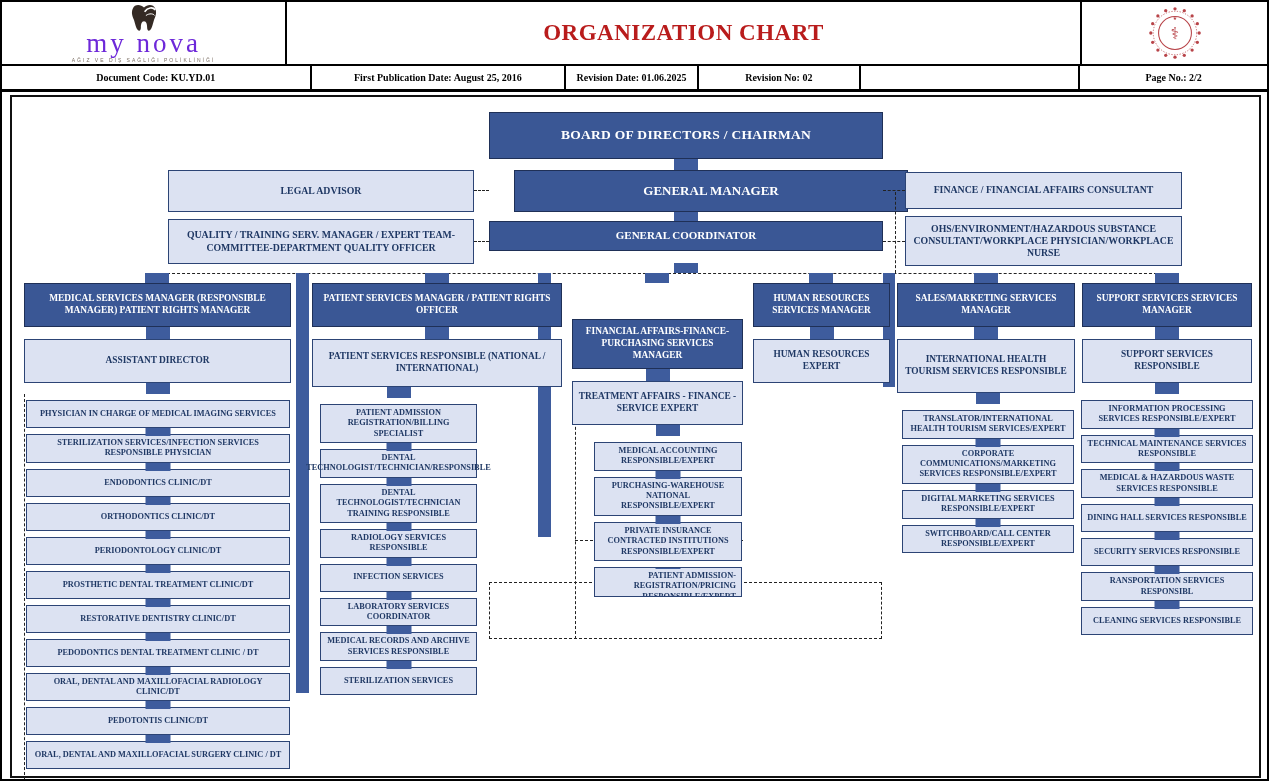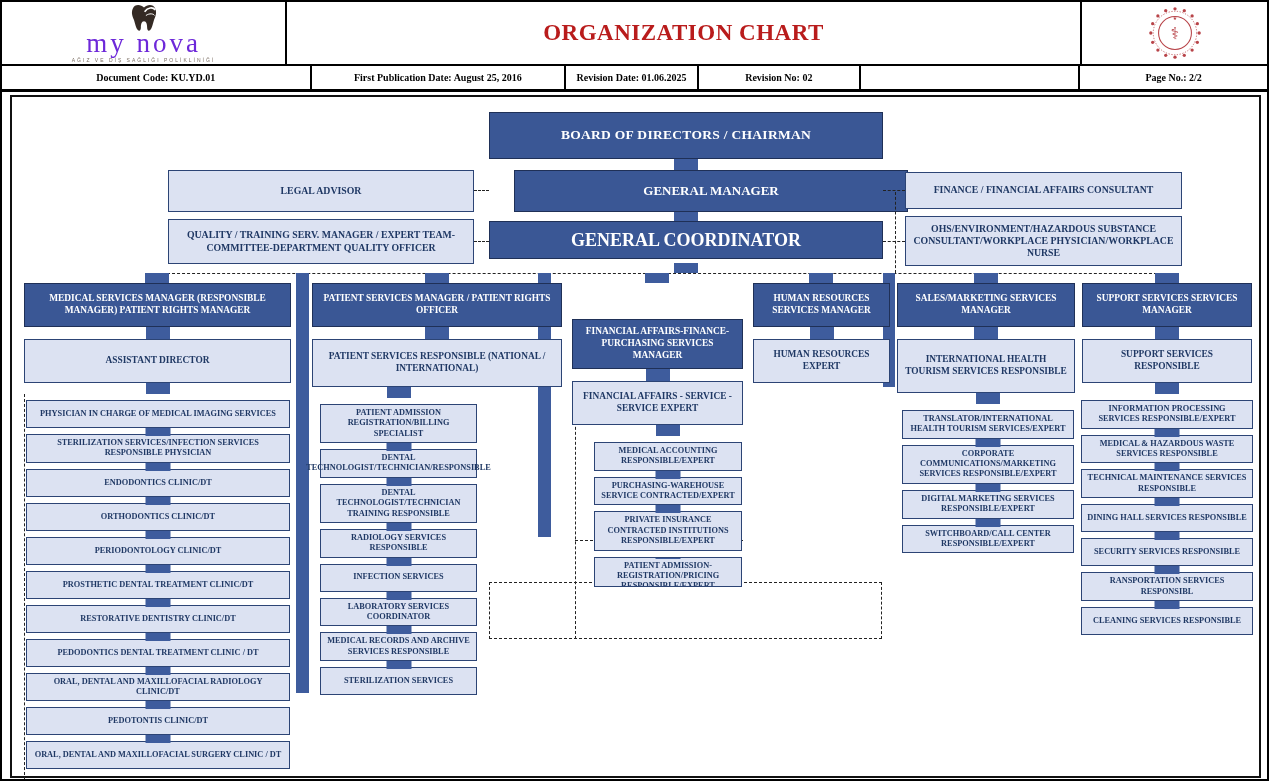--- a/index.html
+++ b/index.html
@@ -42,25 +42,25 @@
   .items{display:flex;flex-direction:column;gap:6px;position:relative;}
   .items .gapbar{height:11px;}
   .items .box{font-size:8.3px;min-height:28px;padding:3px 5px;}
   .items .box + .box::before{content:"";position:absolute;top:-7px;left:50%;transform:translateX(-50%);width:25px;height:8px;background:var(--bar);}
   .c1{left:22px;width:267px;}   .c1 .items{width:264px;margin-left:2px;}
   .c2{left:310px;width:250px;}  .c2 .items{width:157px;margin-left:8px;}
   .c3{left:570px;width:171px;margin-top:36px;}  .c3 .mgr{min-height:50px;} .c3 .items{width:148px;margin-left:22px;}
   .c4{left:751px;width:137px;}
   .c5{left:895px;width:178px;}  .c5 .lead{min-height:54px;} .c5 .items{width:172px;margin-left:5px;justify-content:flex-end;}
   .c6{left:1080px;width:170px;} .c6 .items{width:172px;margin-left:-1px;}
-  .clip3{max-height:30px;overflow:hidden;align-items:flex-start;}
+  .clip3{max-height:30px;overflow:hidden;align-items:flex-start;text-align:right;}
   
   .board{left:487px;top:110px;width:394px;height:47px;font-size:13.5px;letter-spacing:.3px;}
   .gmgr{left:512px;top:168px;width:394px;height:42px;font-size:13px;}
-  .gcoord{left:487px;top:219px;width:394px;height:38px;font-size:18px;}
+  .gcoord{left:487px;top:219px;width:394px;height:30px;font-size:11px;}
   .side{font-size:9.8px;}
 </style>
 </head>
 <body>
 
 <div class="page">
 
   <div class="hdr">
     <div class="hdr-logo">
       <svg width="34" height="30" viewBox="0 0 48 48">
@@ -180,25 +180,25 @@
       <div class="box">INFECTION SERVICES</div>
       <div class="box">LABORATORY SERVICES COORDINATOR</div>
       <div class="box">MEDICAL RECORDS AND ARCHIVE SERVICES RESPONSIBLE</div>
       <div class="box">STERILIZATION SERVICES</div>
     </div>
   </div>
 
   <div class="org-col c3">
     <div class="box dark mgr">FINANCIAL AFFAIRS-FINANCE-PURCHASING SERVICES MANAGER</div>
     <div class="gapbar"></div>
-    <div class="box lead">FINANCIAL AFFAIRS - SERVICE - SERVICE EXPERT</div>
+    <div class="box lead">TREATMENT AFFAIRS - FINANCE - SERVICE EXPERT</div>
     <div class="items">
       <div class="gapbar"></div>
       <div class="box">MEDICAL ACCOUNTING RESPONSIBLE/EXPERT</div>
-      <div class="box">PURCHASING-WAREHOUSE SERVICE CONTRACTED/EXPERT</div>
+      <div class="box">PURCHASING-WAREHOUSE NATIONAL RESPONSIBLE/EXPERT</div>
       <div class="box">PRIVATE INSURANCE CONTRACTED INSTITUTIONS RESPONSIBLE/EXPERT</div>
       <div class="box clip3">PATIENT ADMISSION-REGISTRATION/PRICING RESPONSIBLE/EXPERT</div>
     </div>
   </div>
 
   <div class="org-col c4">
     <div class="box dark mgr">HUMAN RESOURCES SERVICES MANAGER</div>
     <div class="gapbar"></div>
     <div class="box lead">HUMAN RESOURCES EXPERT</div>
   </div>
@@ -216,22 +216,22 @@
     </div>
   </div>
 
   <div class="org-col c6">
     <div class="box dark mgr">SUPPORT SERVICES SERVICES MANAGER</div>
     <div class="gapbar"></div>
     <div class="box lead">SUPPORT SERVICES RESPONSIBLE</div>
     <div class="items">
       <div class="gapbar"></div>
       <div class="box">INFORMATION PROCESSING SERVICES RESPONSIBLE/EXPERT</div>
+      <div class="box">TECHNICAL MAINTENANCE SERVICES RESPONSIBLE</div>
       <div class="box">MEDICAL &amp; HAZARDOUS WASTE SERVICES RESPONSIBLE</div>
-      <div class="box">TECHNICAL MAINTENANCE SERVICES RESPONSIBLE</div>
       <div class="box">DINING HALL SERVICES RESPONSIBLE</div>
       <div class="box">SECURITY SERVICES RESPONSIBLE</div>
       <div class="box">RANSPORTATION SERVICES RESPONSIBL</div>
       <div class="box">CLEANING SERVICES RESPONSIBLE</div>
     </div>
   </div>
 
 </div>
 
 </body></html>

